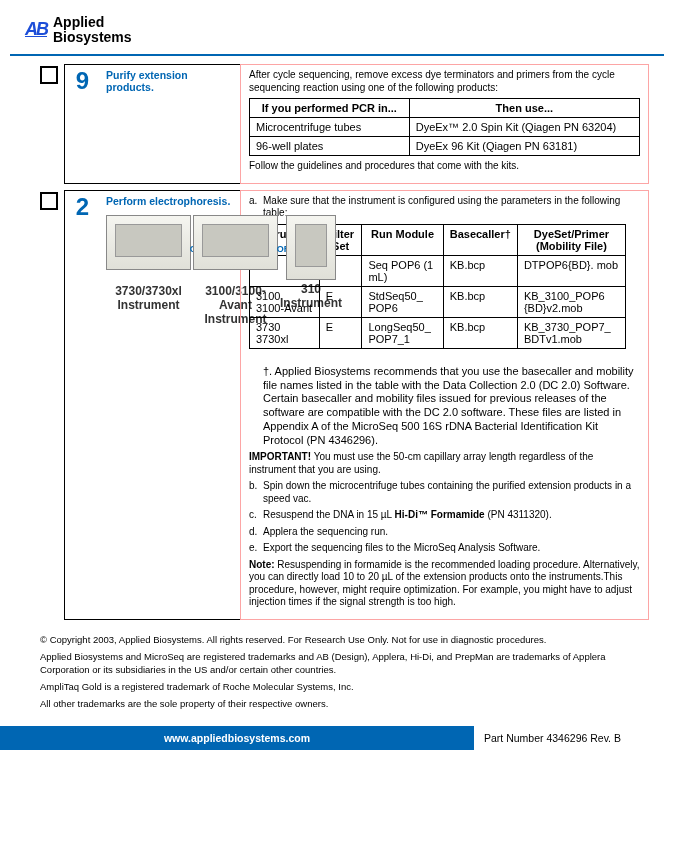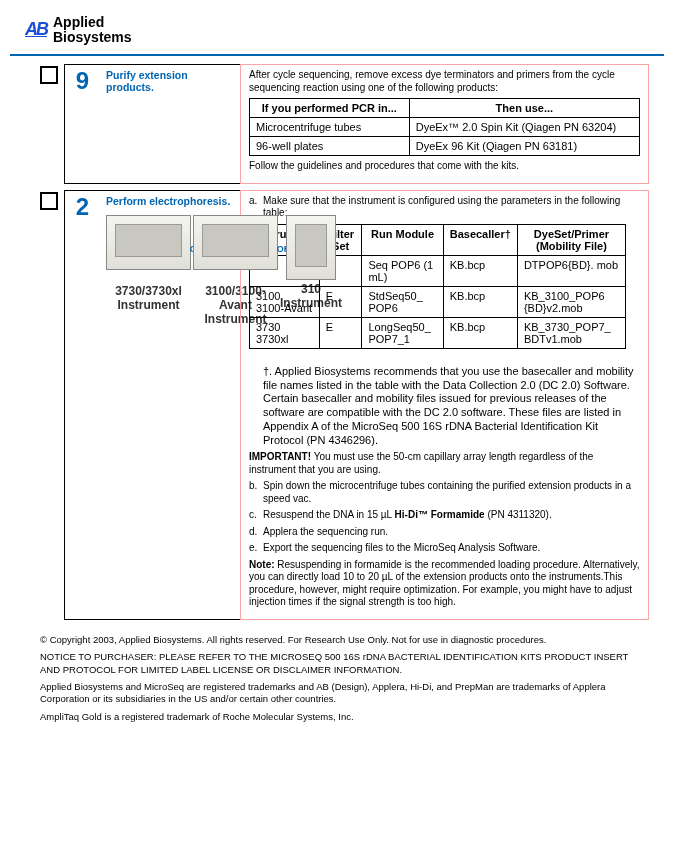--- a/index.html
+++ b/index.html
@@ -263,18 +263,22 @@
             <span class="lbl">e.</span>
             <span>Export the sequencing files to the MicroSeq Analysis Software.</span>
           </div>
         <p><b>Note:</b><span> Resuspending in formamide is the recommended loading procedure. Alternatively, you can directly load 10 to 20 µL of the extension products onto the instruments.This procedure, however, might require optimization. For example, you might have to adjust injection times if the signal strength is too high.</span></p>
       </div>
     </div>
   </div>
 
   <div class="legal">
     <p>© Copyright 2003, Applied Biosystems. All rights reserved. For Research Use Only. Not for use in diagnostic procedures.</p>
-    <p>NOTICE TO PURCHASER: PLEASE REFER TO THE MICROSEQ 500 16S rDNA BACTERIAL IDENTIFICATION KITS PRODUCT INSERT AND PROTOCOL FOR LIMITED LABEL LICENSE OR DISCLAIMER INFORMATION.</p>
     <p>Applied Biosystems and MicroSeq are registered trademarks and AB (Design), Applera, Hi-Di, and PrepMan are trademarks of Applera Corporation or its subsidiaries in the US and/or certain other countries.</p>
     <p>AmpliTaq Gold is a registered trademark of Roche Molecular Systems, Inc.</p>
-  </div>
-
+    <p>All other trademarks are the sole property of their respective owners.</p>
+  </div>
+
+  <div class="footer-wrap">
+    <div class="footer-blue">www.appliedbiosystems.com</div>
+    <div class="footer-white">Part Number  4346296 Rev. B</div>
+  </div>
 </div>
 
 </body></html>

